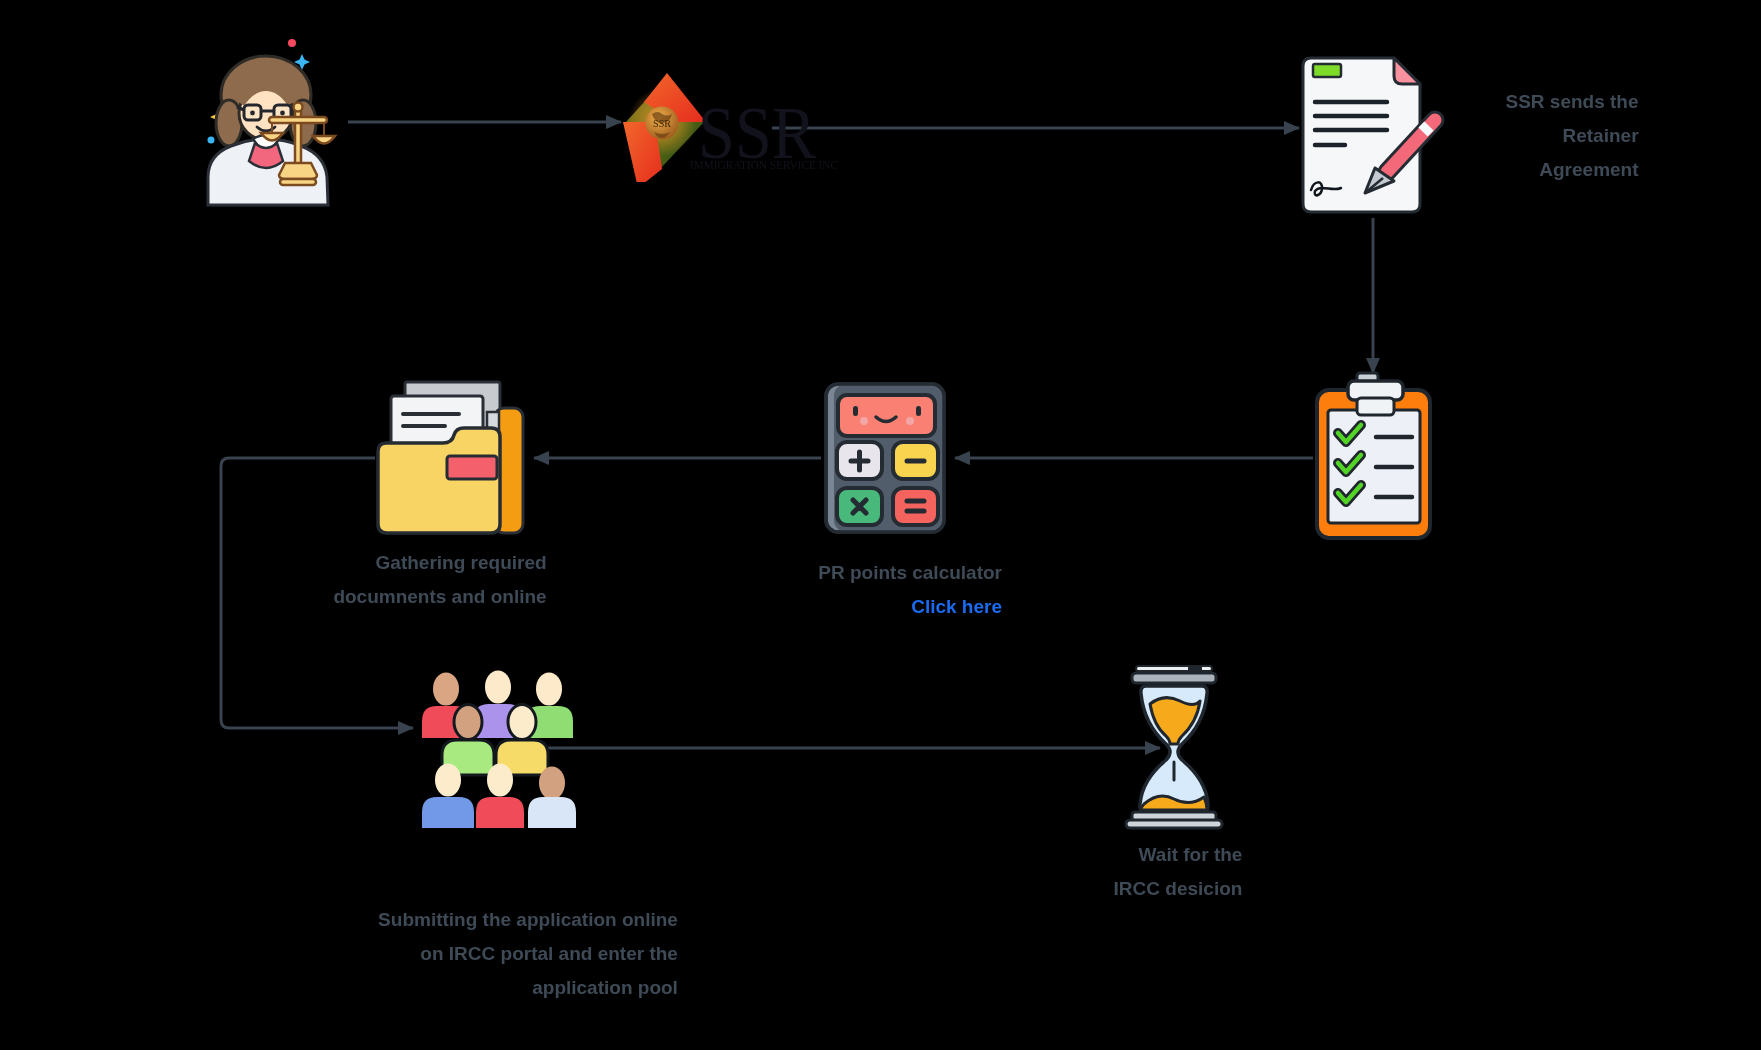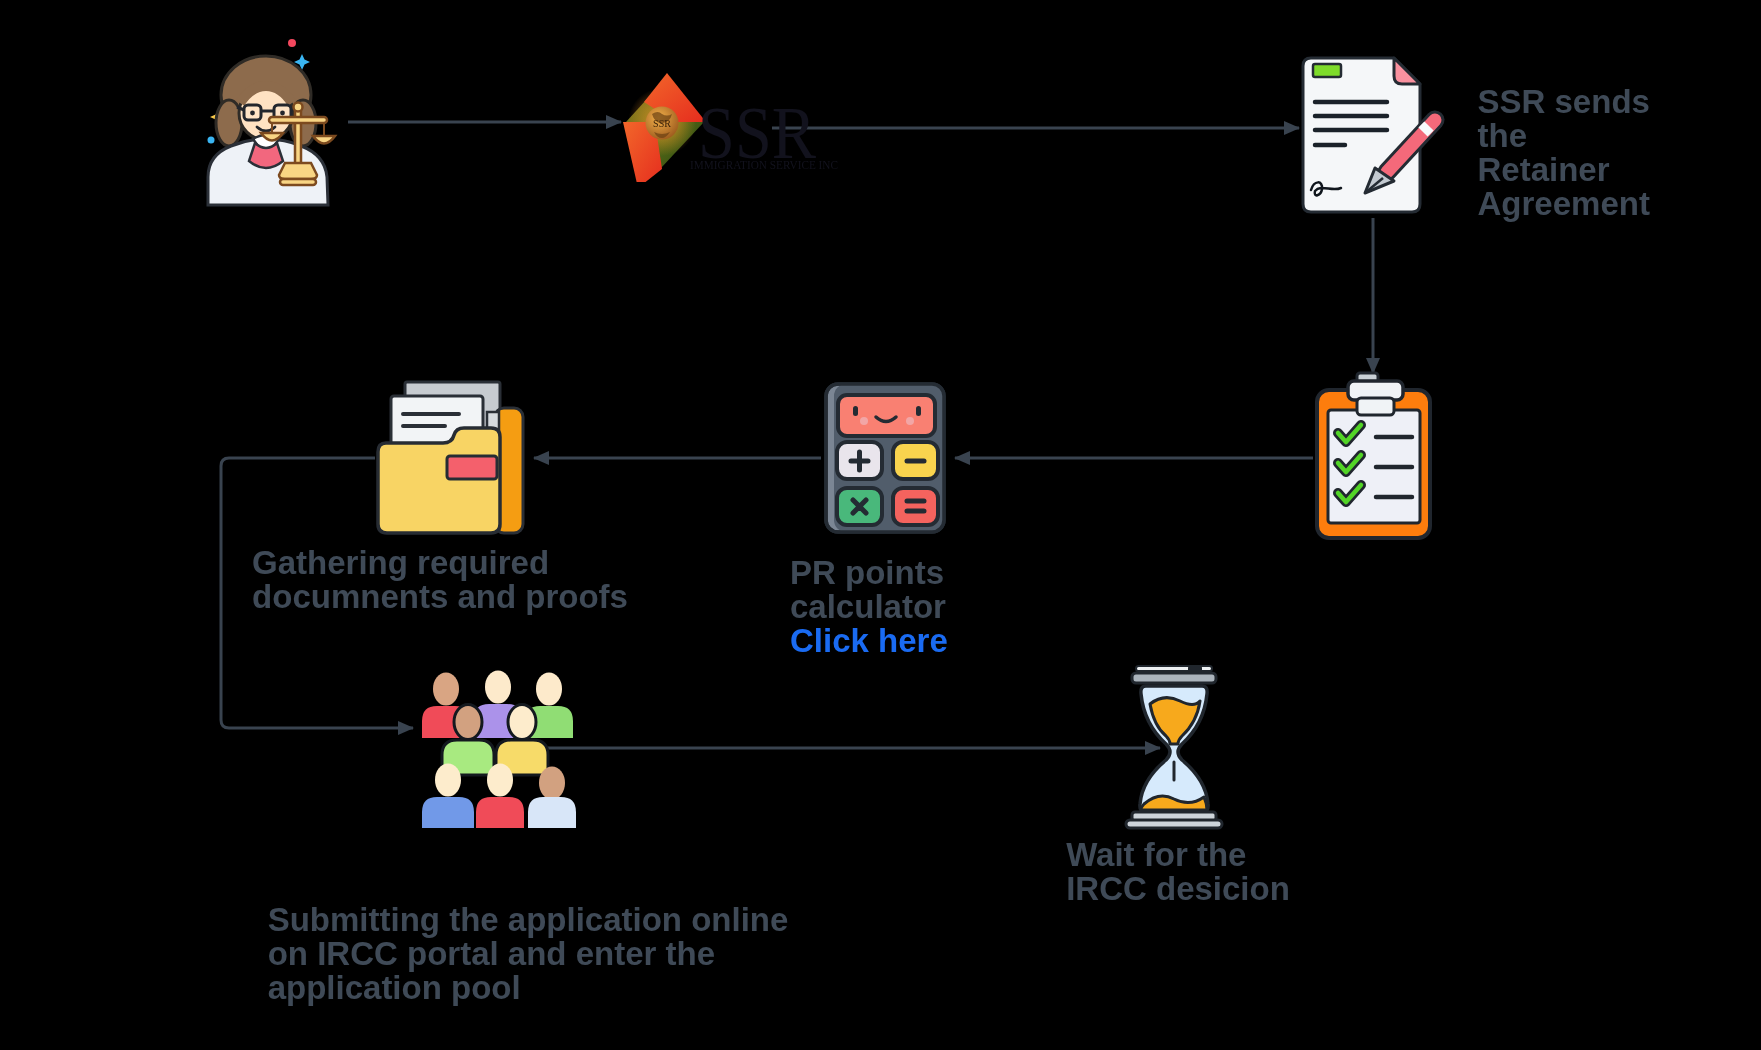--- a/index.html
+++ b/index.html
@@ -1,21 +1,21 @@
 <!DOCTYPE html>
 <html><head>
 <meta charset="utf-8">
 <style>
   html,body{margin:0;padding:0;background:#000;}
   .stage{position:relative;width:1761px;height:1050px;background:#000;overflow:hidden;
          font-family:"Liberation Sans",sans-serif;}
   .arrows{position:absolute;left:0;top:0;pointer-events:none;}
   .ic{position:absolute;}
-  .cap{position:absolute;transform:translateX(-50%);font-weight:bold;font-size:33px;
-       line-height:34px;color:#3f4a57;text-align:left;white-space:pre-line;}
+  .cap{position:absolute;transform:translateX(-50%);font-weight:bold;font-size:19px;
+       line-height:34px;color:#3f4a57;text-align:right;white-space:pre-line;}
   .link{color:#1a6bf2;cursor:pointer;}
   .ulined{text-decoration:underline;text-decoration-thickness:2.5px;text-underline-offset:4px;cursor:pointer;}
 </style>
 </head>
 <body>
 
 <div class="stage">
 
   <svg class="arrows" width="1761" height="1050" viewBox="0 0 1761 1050">
     <defs>
@@ -218,21 +218,21 @@
 
 
   <div class="cap" style="left:1572px;top:85px">SSR sends the
 Retainer
 Agreement</div>
 
 
   <div class="cap" style="left:896px;top:556px;width:212px;white-space:normal"><span>PR points calculator</span> <span class="link">Click here</span></div>
 
   <div class="cap" style="left:440px;top:546px">Gathering required
-documnents and proofs</div>
+documnents and online</div>
 
 
   <div class="cap" style="left:528px;top:903px">Submitting the application online
 on IRCC portal and enter the
 application pool</div>
 
   <div class="cap" style="left:1178px;top:838px">Wait for the
 IRCC desicion</div>
 
 </div>

